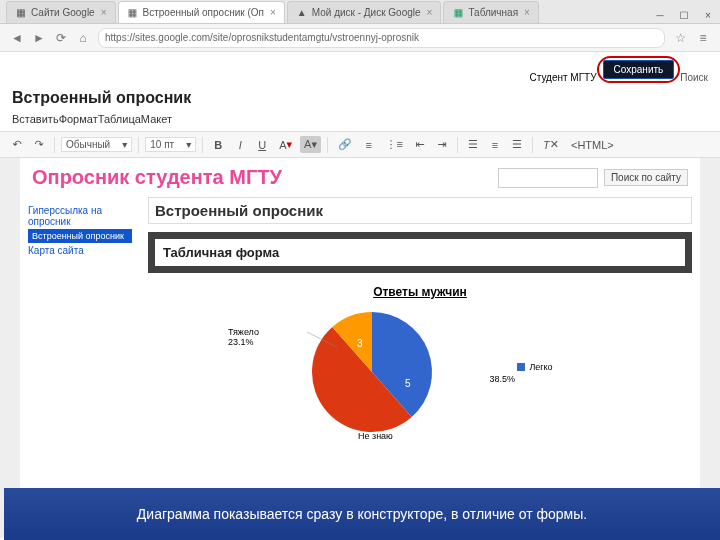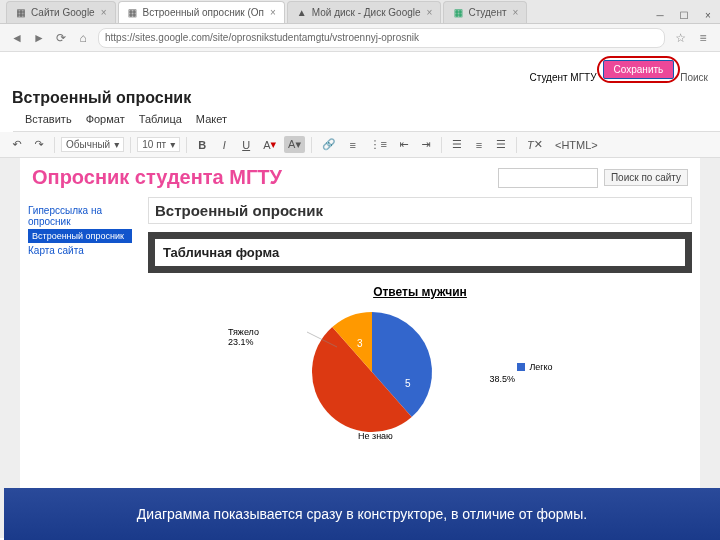--- a/index.html
+++ b/index.html
@@ -16,33 +16,33 @@
   
   .addr-bar { background: #f5f5f5; height: 28px; display: flex; align-items: center; padding: 0 6px; border-bottom: 1px solid #ddd; }
   .nav-btn { width: 22px; height: 22px; display: flex; align-items: center; justify-content: center; color: #777; }
   .addr-input { flex: 1; height: 20px; border: 1px solid #ddd; border-radius: 8px; padding: 0 6px; font-size: 10px; color: #666; background: #fff; margin: 0 4px; }
   .addr-icons { display: flex; gap: 6px; margin: 0 6px; }
   .addr-icons span { color: #888; }
   
   
   .page-top { display: flex; justify-content: space-between; align-items: center; padding: 4px 12px; font-size: 10px; }
   .page-top-right { display: flex; align-items: flex-end; }
-  .create-btn { background: #ec4899; color: #fff; border: 1px solid #1557b0; padding: 3px 10px; border-radius: 2px; font-size: 10px; }
+  .create-btn { background: #0f172a; color: #fff; border: 1px solid #1557b0; padding: 3px 10px; border-radius: 2px; font-size: 10px; }
   .create-wrap { border: 2px solid #c00; border-radius: 14px; padding: 2px 4px; }
   .cancel-link { color: #555; }
   
   .title-h { font-size: 16px; font-weight: bold; padding: 2px 12px 4px; color: #222; }
   
-  .menu-bar { display: flex; gap: 14px; padding: 2px 12px 6px; font-size: 11px; color: #333; border-bottom: 1px solid #ddd; margin-left: 13px; }
+  .menu-bar { display: flex; padding: 2px 12px 6px; font-size: 11px; color: #333; border-bottom: 1px solid #ddd; }
   
   
   .toolbar { background: #f7f7f7; border-bottom: 1px solid #ddd; height: 26px; display: flex; align-items: center; padding: 0 8px; gap: 4px; font-size: 11px; color: #555; }
   .tb-sep { width: 1px; height: 16px; background: #ddd; margin: 0 2px; }
   .tb-btn { padding: 2px 4px; display: flex; align-items: center; justify-content: center; min-width: 18px; }
-  .tb-select { border: 1px solid #ddd; padding: 1px 4px; font-size: 10px; background: #fff; display: flex; align-items: center; gap: 4px; }
+  .tb-select { border: 1px solid #ddd; padding: 1px 4px; font-size: 10px; background: #fff; display: flex; align-items: center; gap: 12px; }
   
   
   .content-wrap { display: flex; background: #eee; height: 380px; }
   .gutter { width: 20px; background: #eee; }
   .page { flex: 1; background: #fff; display: flex; flex-direction: column; }
   
   .page-head { display: flex; justify-content: space-between; align-items: center; padding: 8px 12px; }
   .page-h1 { font-size: 20px; font-weight: bold; color: #ec4899; }
   .search-area { display: flex; gap: 6px; align-items: center; }
   .search-in { border: 1px solid #ccc; height: 20px; width: 100px; padding: 0 4px; font-size: 10px; }
@@ -85,21 +85,21 @@
     <span>Встроенный опросник (Оп</span>
     <span class="tab-close">×</span>
   </div>
   <div class="tab inactive">
     <span class="tab-icon">▲</span>
     <span>Мой диск - Диск Google</span>
     <span class="tab-close">×</span>
   </div>
   <div class="tab inactive">
     <span class="tab-icon" style="color:#0f9d58">▦</span>
-    <span>Студент</span>
+    <span>Табличная</span>
     <span class="tab-close">×</span>
   </div>
   <div class="win-controls">
     <div class="win-btn">─</div>
     <div class="win-btn">☐</div>
     <div class="win-btn">×</div>
   </div>
 </div>
 
 <div class="addr-bar">

